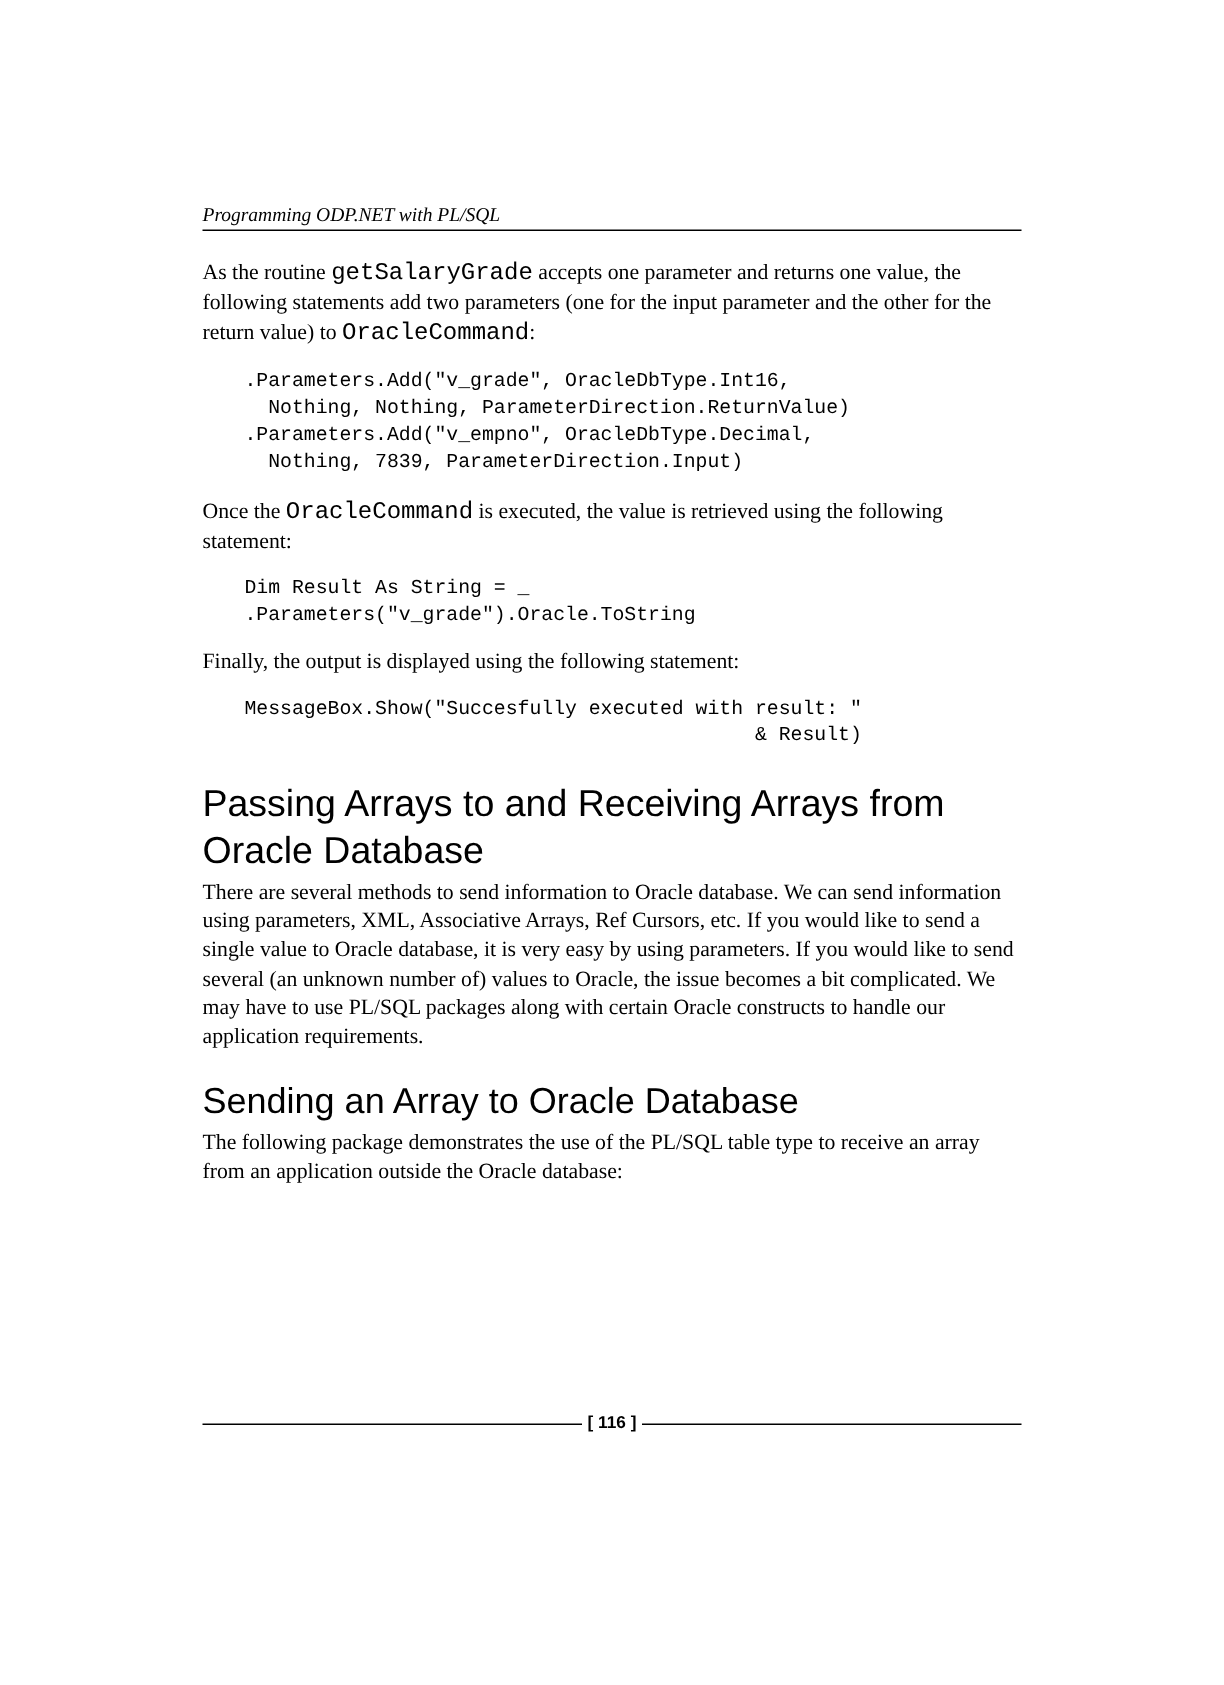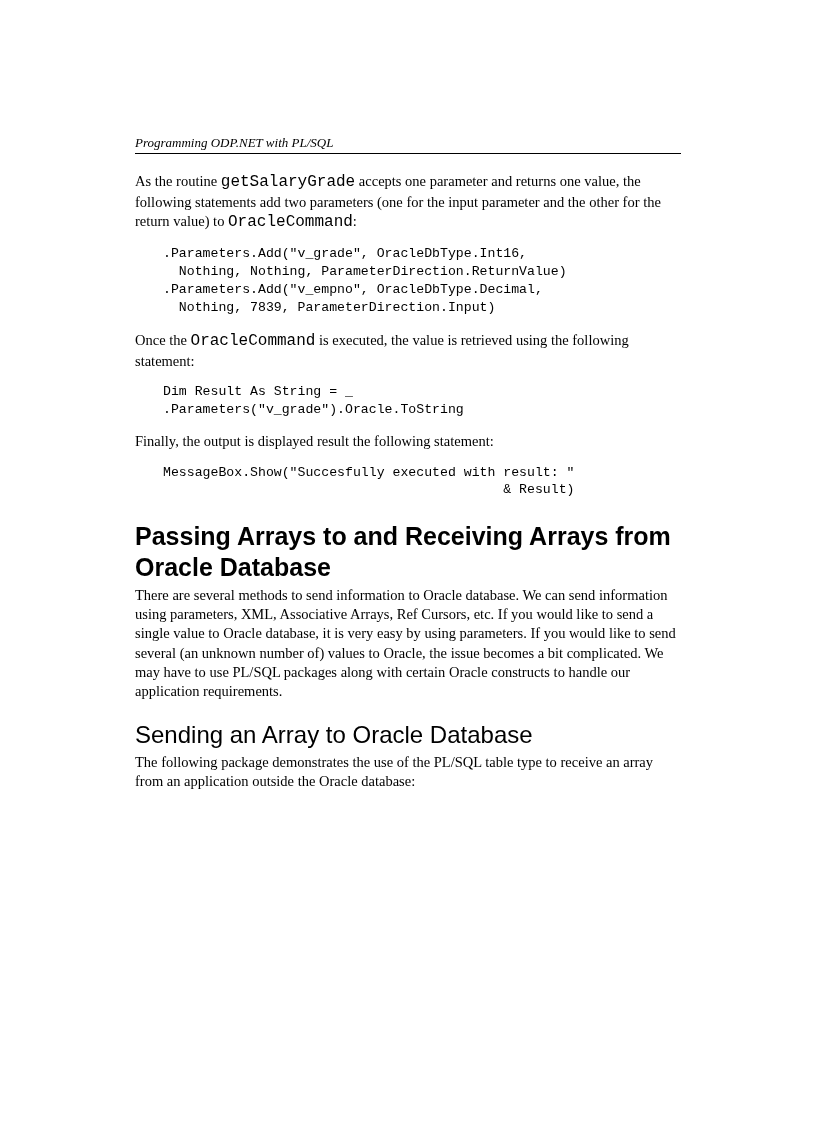--- a/index.html
+++ b/index.html
@@ -45,21 +45,21 @@
   }
   .codeblock {
     font-family: "Courier New", Courier, monospace;
     font-size: 13.2px;
     line-height: 1.35;
     white-space: pre;
     margin: 4px 0 14px 28px;
   }
   h1 {
     font-family: Arial, Helvetica, sans-serif;
-    font-weight: 700;
+    font-weight: 400;
     font-size: 25px;
     line-height: 1.22;
     margin: 22px 0 4px 0;
   }
   h2 {
     font-family: Arial, Helvetica, sans-serif;
     font-weight: 400;
     font-size: 24px;
     margin: 18px 0 2px 0;
   }
@@ -105,31 +105,36 @@
 .Parameters.Add("v_empno", OracleDbType.Decimal,
   Nothing, 7839, ParameterDirection.Input)</div>
 
     <p>
       <span>Once the </span><span class="code-inline">OracleCommand</span><span> is executed, the value is retrieved using the following statement:</span>
     </p>
 
     <div class="codeblock">Dim Result As String = _
 .Parameters("v_grade").Oracle.ToString</div>
 
-    <p>Finally, the output is displayed result the following statement:</p>
+    <p>Finally, the output is displayed using the following statement:</p>
 
     <div class="codeblock">MessageBox.Show("Succesfully executed with result: "
                                            &amp; Result)</div>
 
     <h1>Passing Arrays to and Receiving Arrays from Oracle Database</h1>
 
     <p>There are several methods to send information to Oracle database. We can send information using parameters, XML, Associative Arrays, Ref Cursors, etc. If you would like to send a single value to Oracle database, it is very easy by using parameters. If you would like to send several (an unknown number of) values to Oracle, the issue becomes a bit complicated. We may have to use PL/SQL packages along with certain Oracle constructs to handle our application requirements.</p>
 
 
     <h2>Sending an Array to Oracle Database</h2>
 
     <p>The following package demonstrates the use of the PL/SQL table type to receive an array from an application outside the Oracle database:</p>
 
 
   </div>
 
+  <div class="footer">
+    <div class="footer-line"></div>
+    <div class="footer-num">[ 116 ]</div>
+    <div class="footer-line"></div>
+  </div>
 
 </div>
 
 </body></html>

